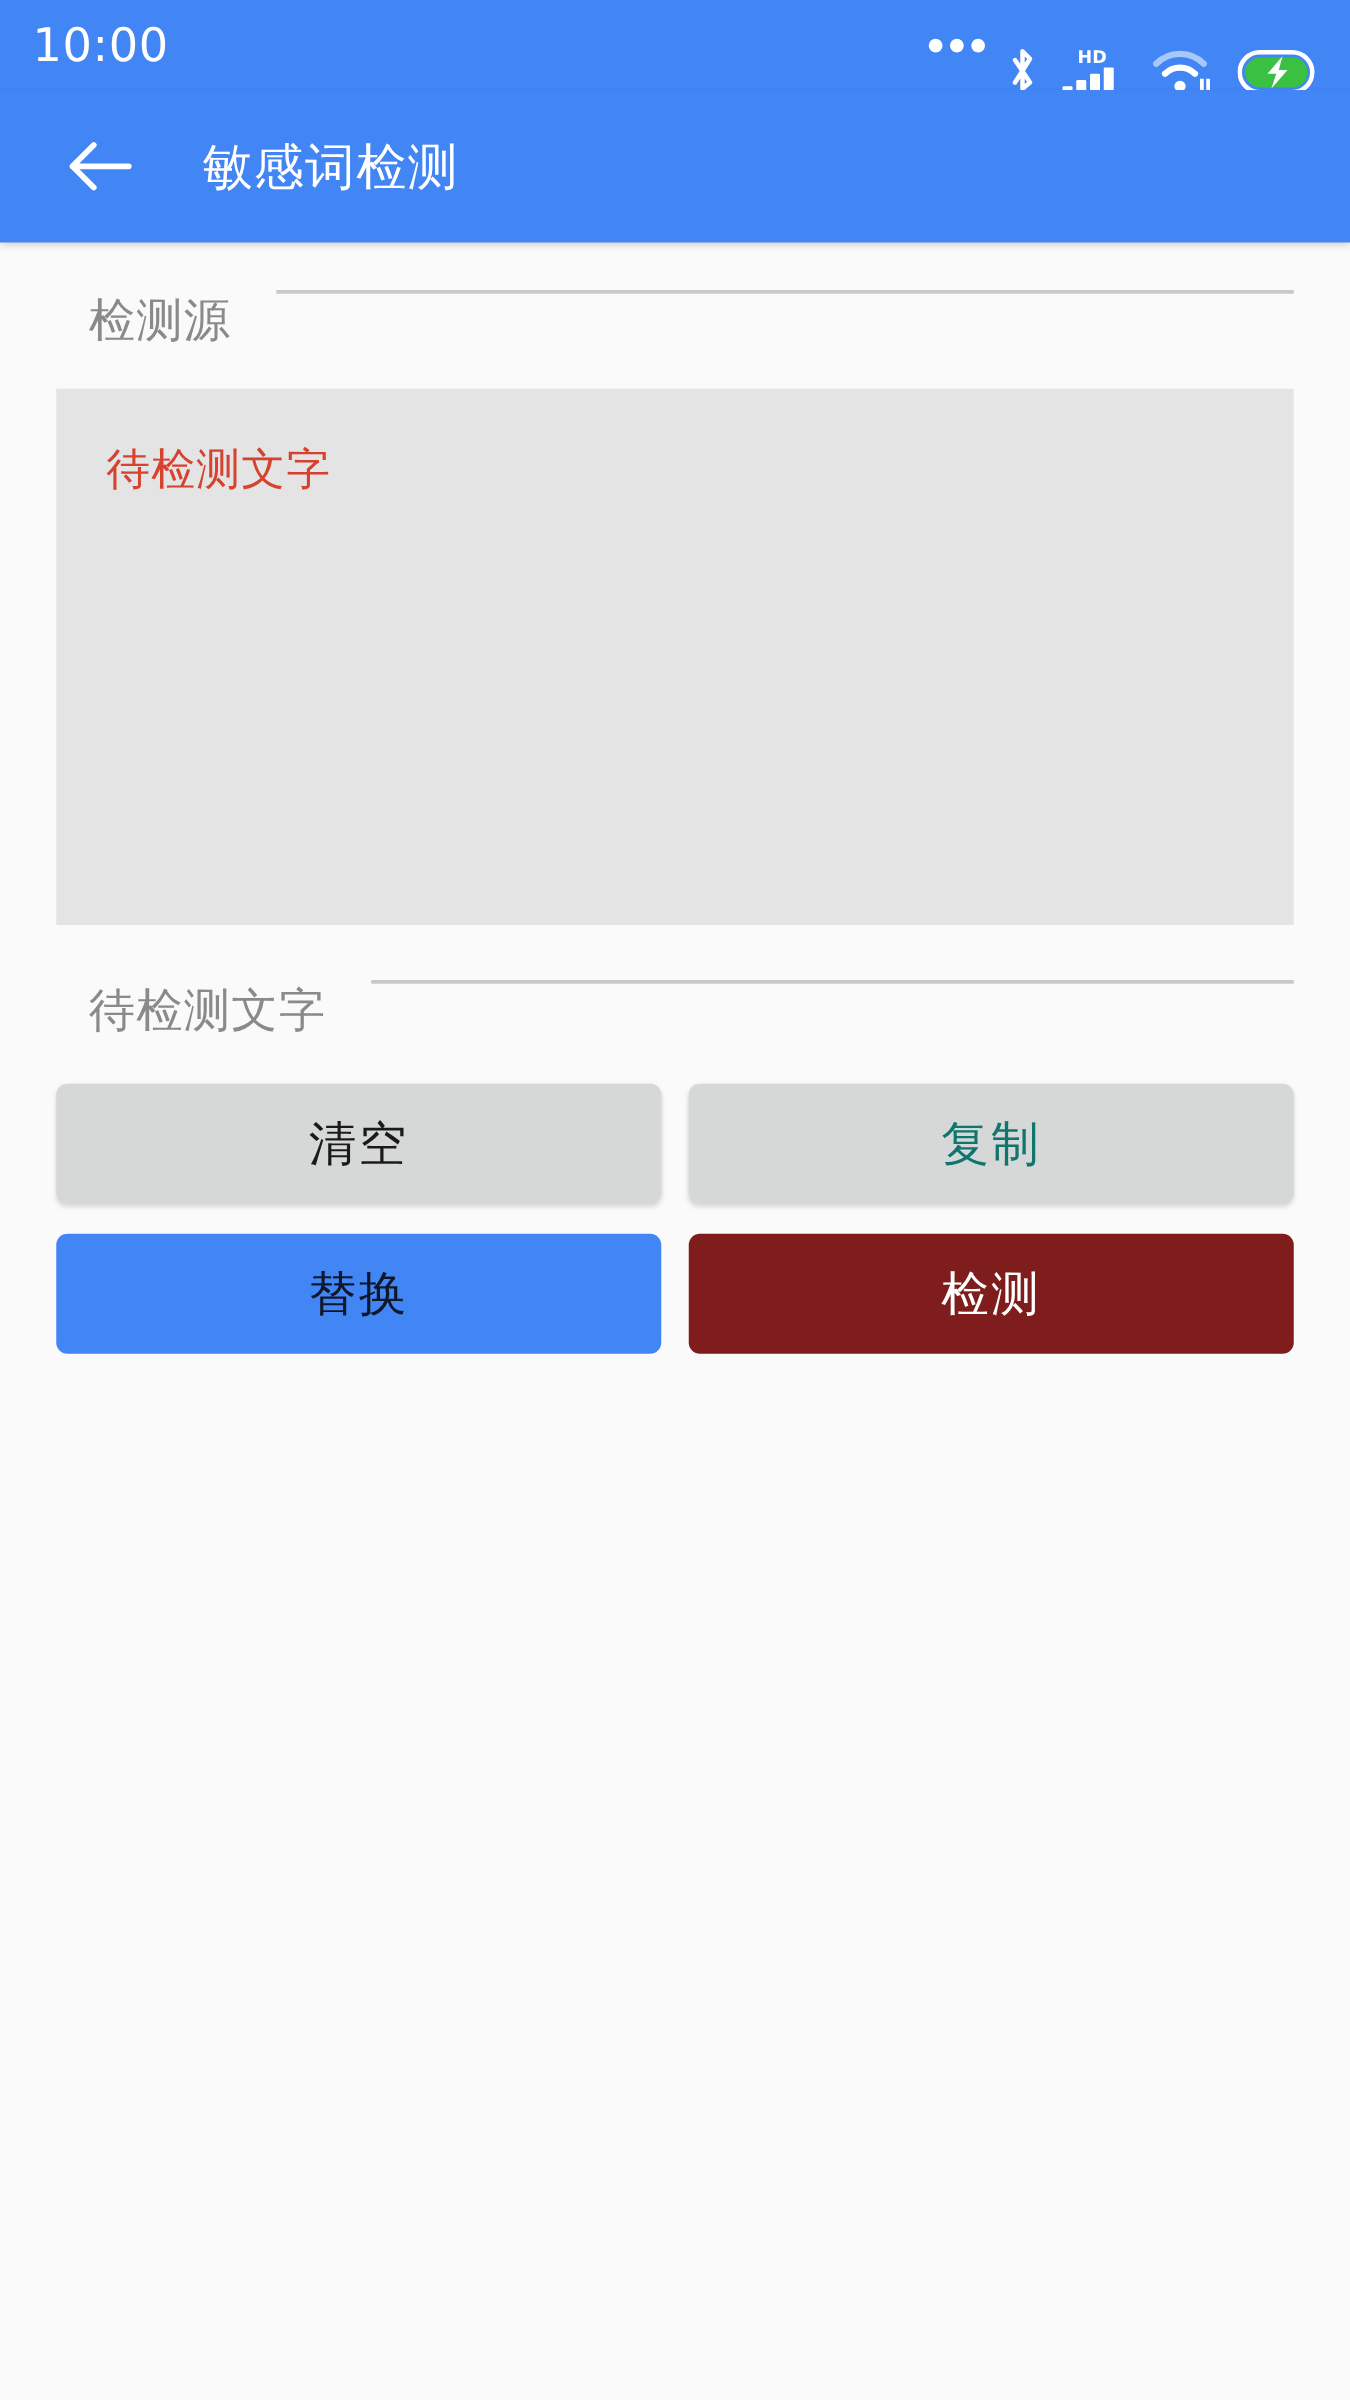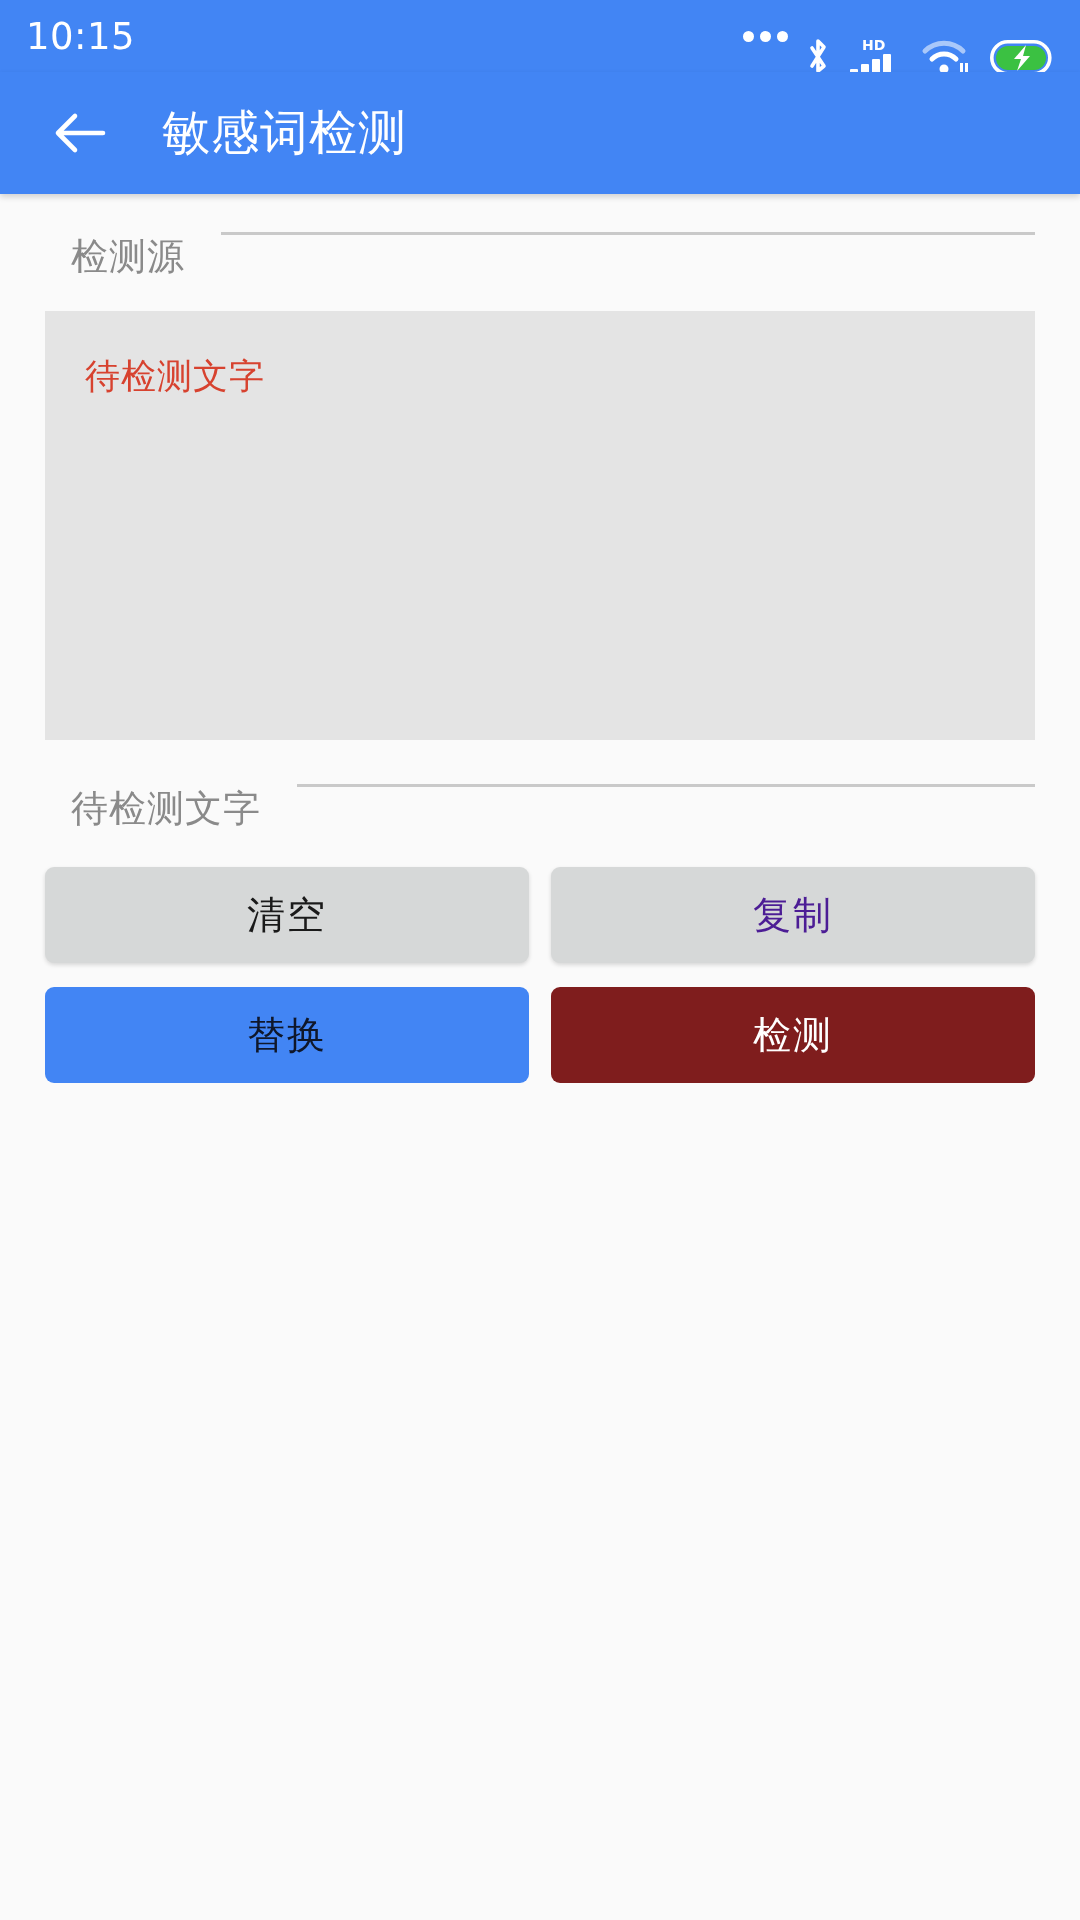--- a/index.html
+++ b/index.html
@@ -50,21 +50,21 @@
     position:relative;
     z-index:5;
   }
   .back-btn{
     width:76px;height:76px;
     display:flex;align-items:center;justify-content:center;
     flex:0 0 auto;
   }
   .app-title{
     color:#FFFFFF;
-    font-size:48px;
+    font-size:40px;
     font-weight:400;
     margin-left:44px;
     letter-spacing:1px;
     white-space:nowrap;
   }
 
   
   .page{
     background:#FAFAFA;
     height:calc(1920px - 72px - 122px);
@@ -128,35 +128,35 @@
     font-size:38px;
     letter-spacing:2px;
     cursor:pointer;
     user-select:none;
   }
   .btn-grey{
     background:#D6D8D8;
     box-shadow:0 2px 4px rgba(0,0,0,0.14);
   }
   .btn-grey.dark-text{ color:#1A1A1A; }
-  .btn-grey.blue-text{ color:#4c1d95; }
+  .btn-grey.blue-text{ color:#0f766e; }
   .btn-blue{
     background:#4285F4;
     color:#0f172a;
   }
   .btn-red{
     background:#7f1d1d;
     color:#FFFFFF;
   }
 </style>
 </head>
 <body>
 
 <div class="status-bar">
-  <div class="status-clock">10:15</div>
+  <div class="status-clock">10:00</div>
 
   <div class="status-icons">
 
     <span class="dots-icon">
       <i></i>
         <i></i>
         <i></i>
     </span>
 
     <span class="sb-ico">

